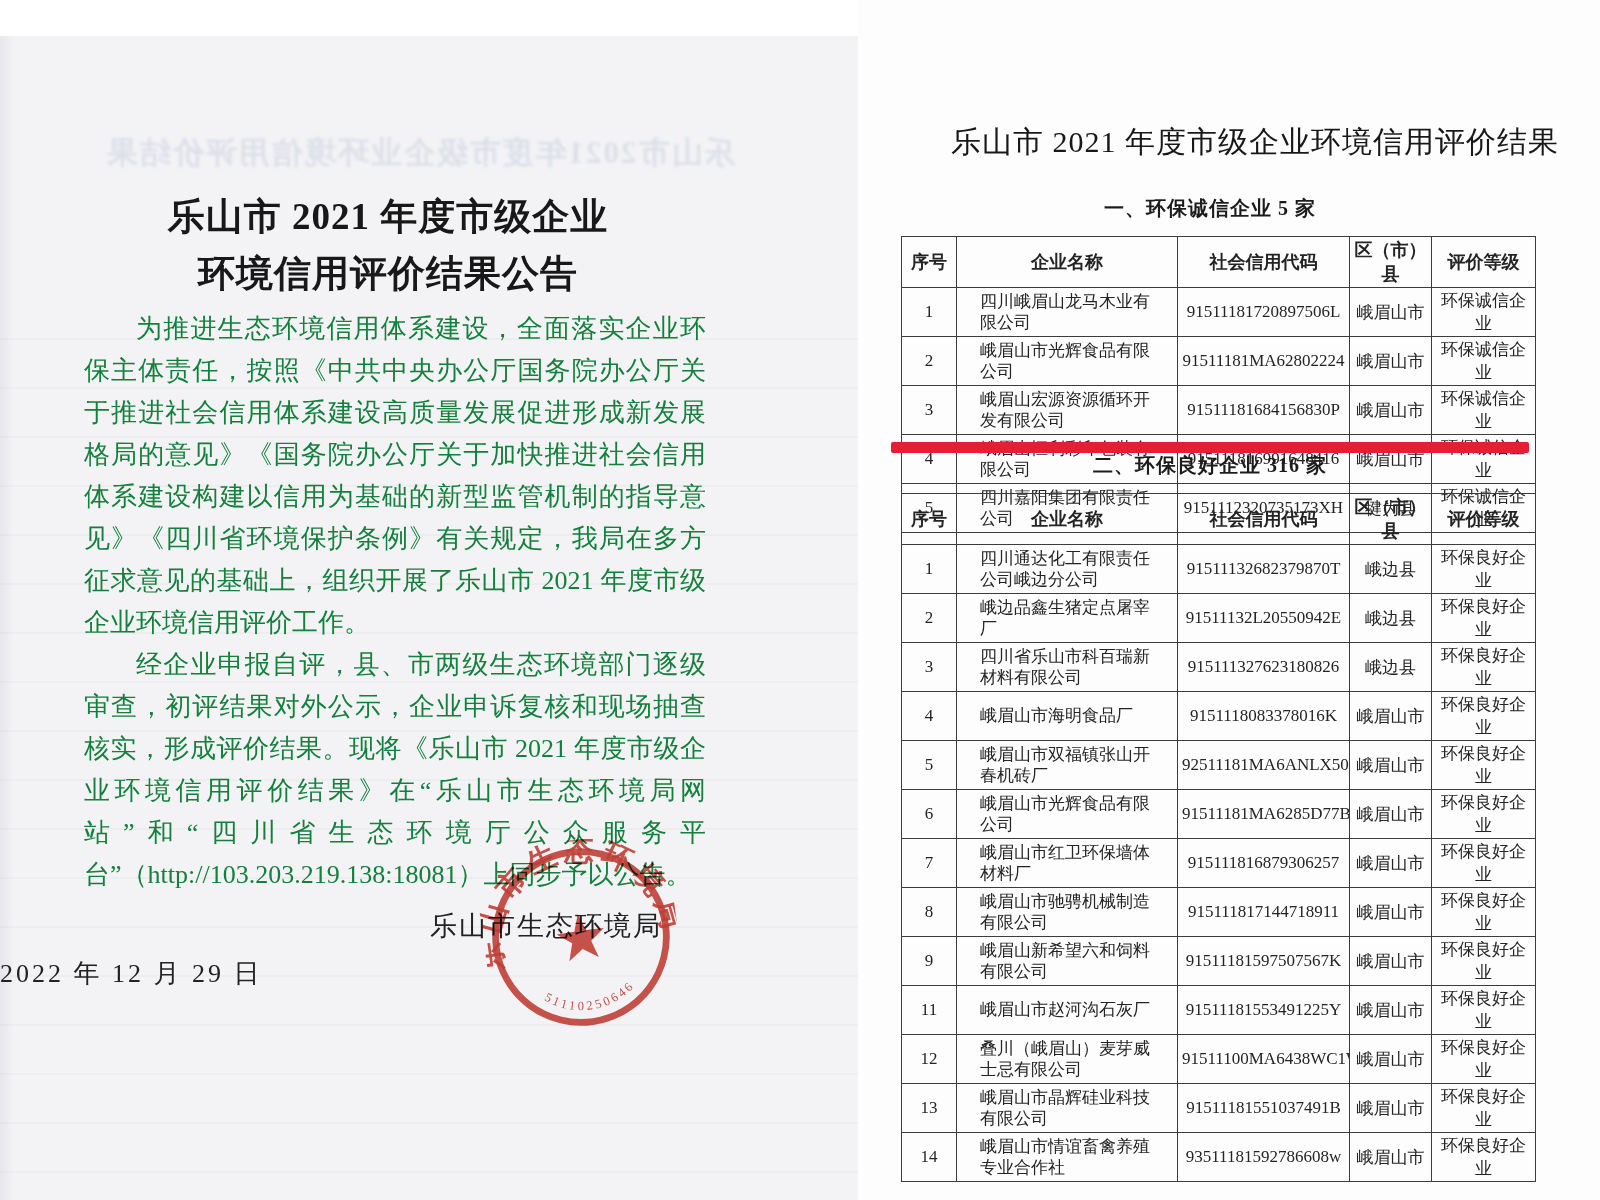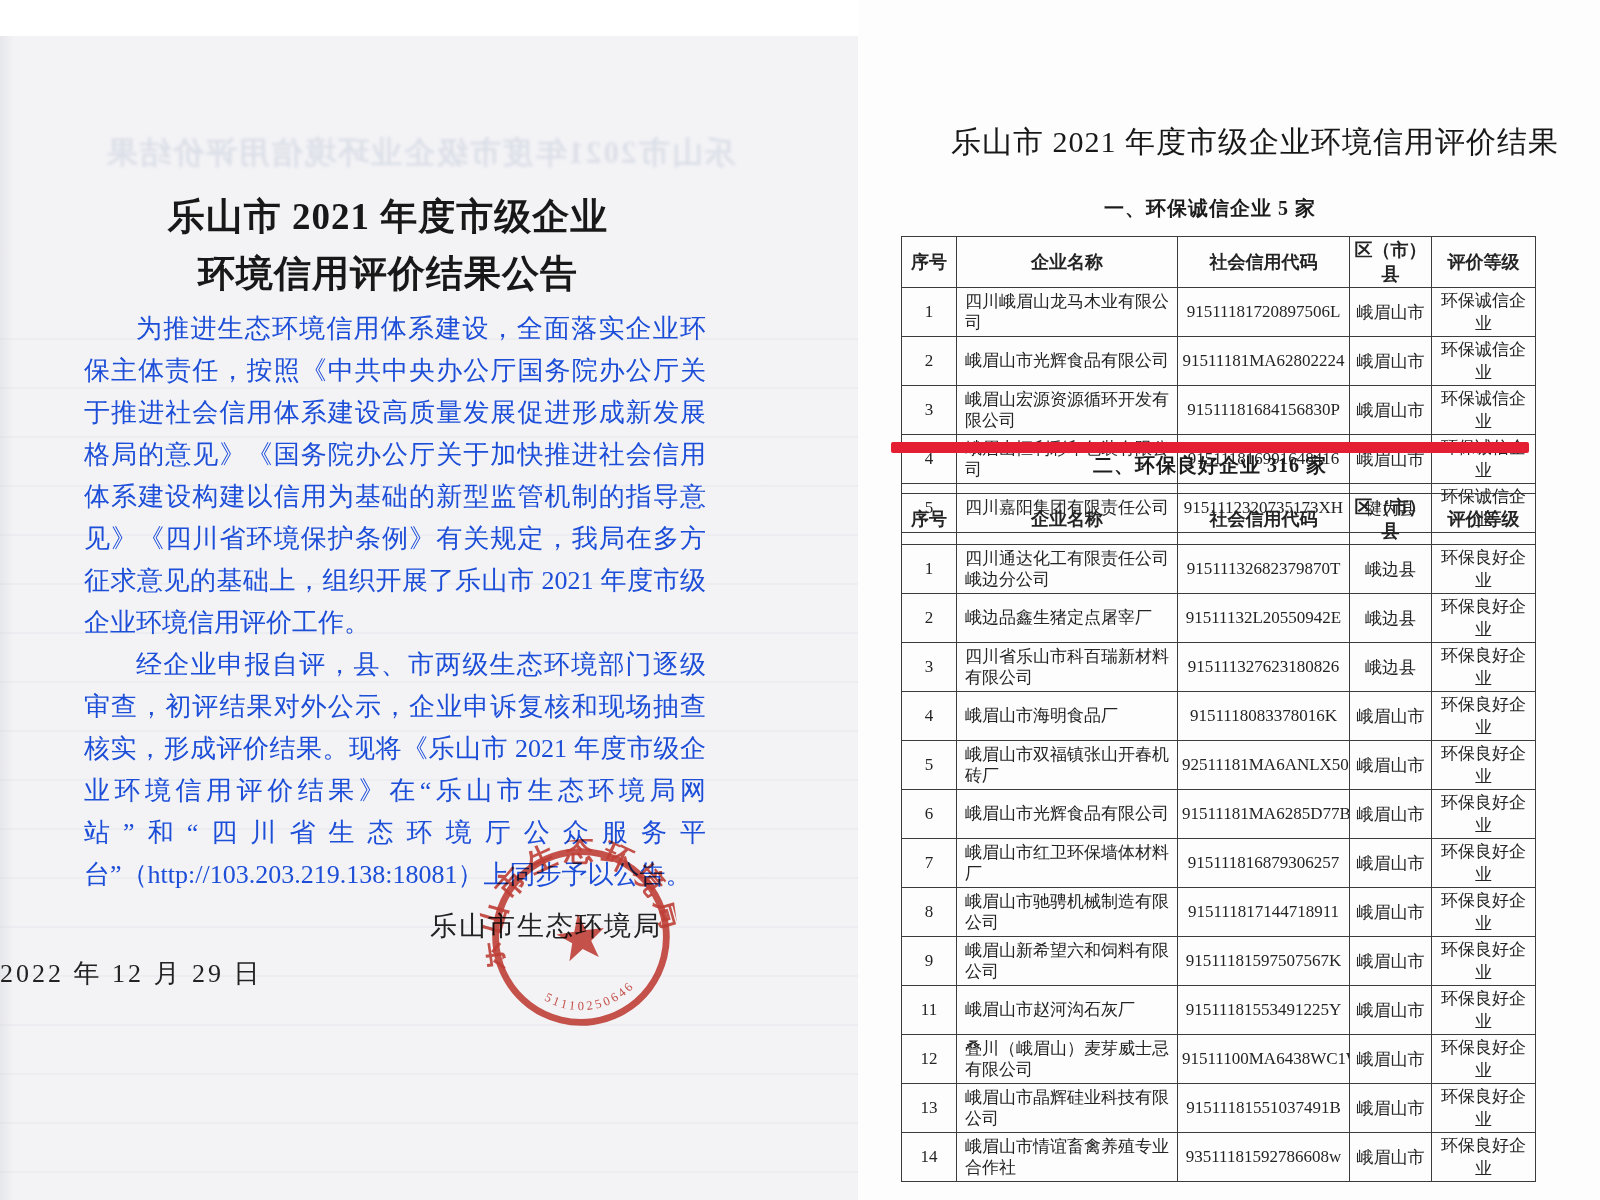--- a/index.html
+++ b/index.html
@@ -31,21 +31,21 @@
       rgba(186,192,206,.22) 0 2px,transparent 2px 49px);
     opacity:.55;pointer-events:none;
   }
   .l-title{
     position:absolute;top:152px;left:38px;width:700px;margin:0;
     text-align:center;font-size:37px;line-height:1.55;font-weight:bold;
     color:#181818;letter-spacing:1px;
   }
   .l-body{
     position:absolute;top:272px;left:84px;width:622px;
-    font-size:26px;line-height:42px;text-align:justify;color:#1d4ed8;
+    font-size:26px;line-height:42px;text-align:justify;color:#15803d;
   }
   .l-body p{margin:0;text-indent:2em;}
   .l-sign{
     position:absolute;top:872px;left:0;width:662px;text-align:right;
     font-size:27px;letter-spacing:2px;color:#222;
   }
   .l-date{
     position:absolute;top:920px;left:0;width:650px;text-align:left;
     font-size:26px;letter-spacing:3px;color:#222;
   }
@@ -85,21 +85,21 @@
   col.c-grade{width:104px;}
   th,td{
     border:1.5px solid #3c3c3c;font-size:17px;color:#242424;
     text-align:center;vertical-align:middle;padding:1px 4px;
     overflow:hidden;
   }
   th{font-size:18px;font-weight:bold;height:34px;}
   .t1 th{height:35px;}
   tr.rs td{height:29px;}
   tr.rd td{height:44px;}
-  td.name{text-align:left;padding:1px 8px;line-height:1.25;}
+  td.name{text-align:left;padding:1px 23px;line-height:1.25;}
   .red-bar{
     position:absolute;top:442px;left:-2px;width:638px;height:11px;
     border-radius:2px;
   }
 </style>
 </head>
 <body>
 
 <div class="canvas">
 

